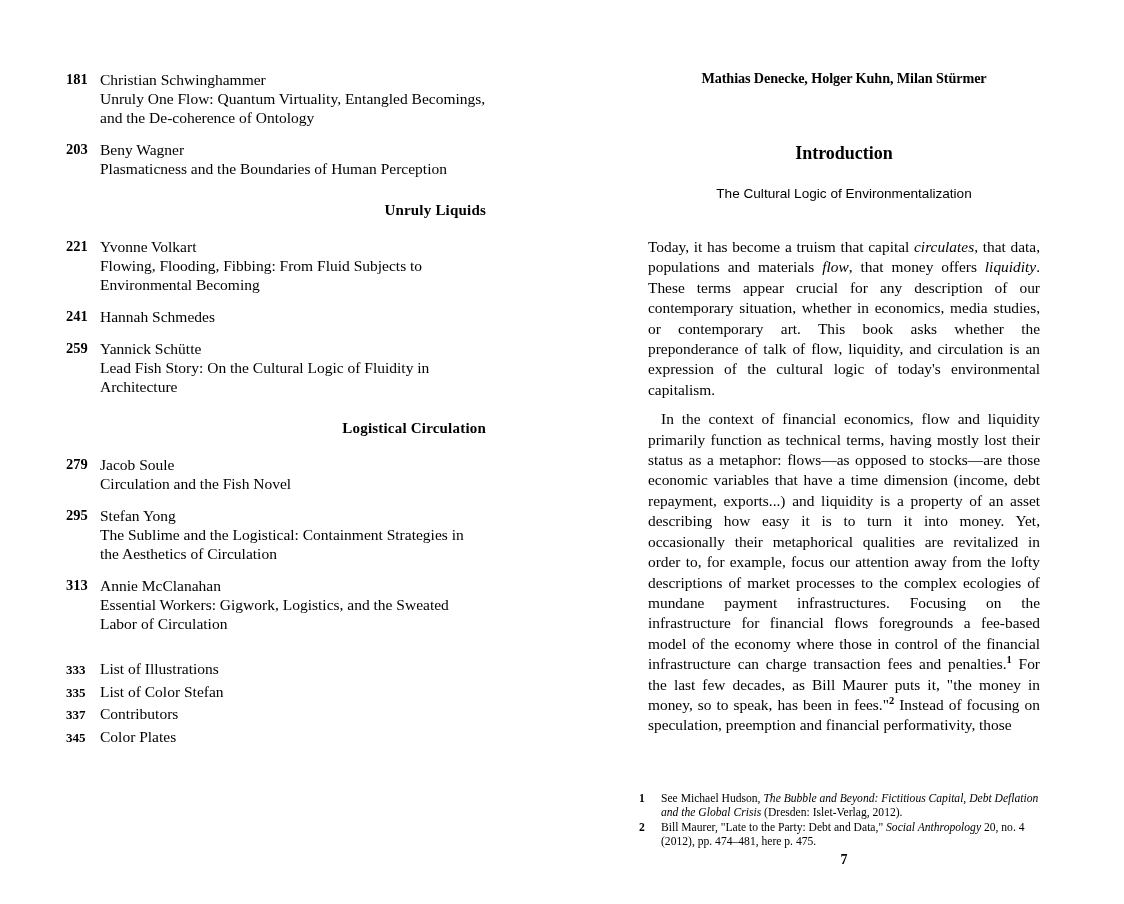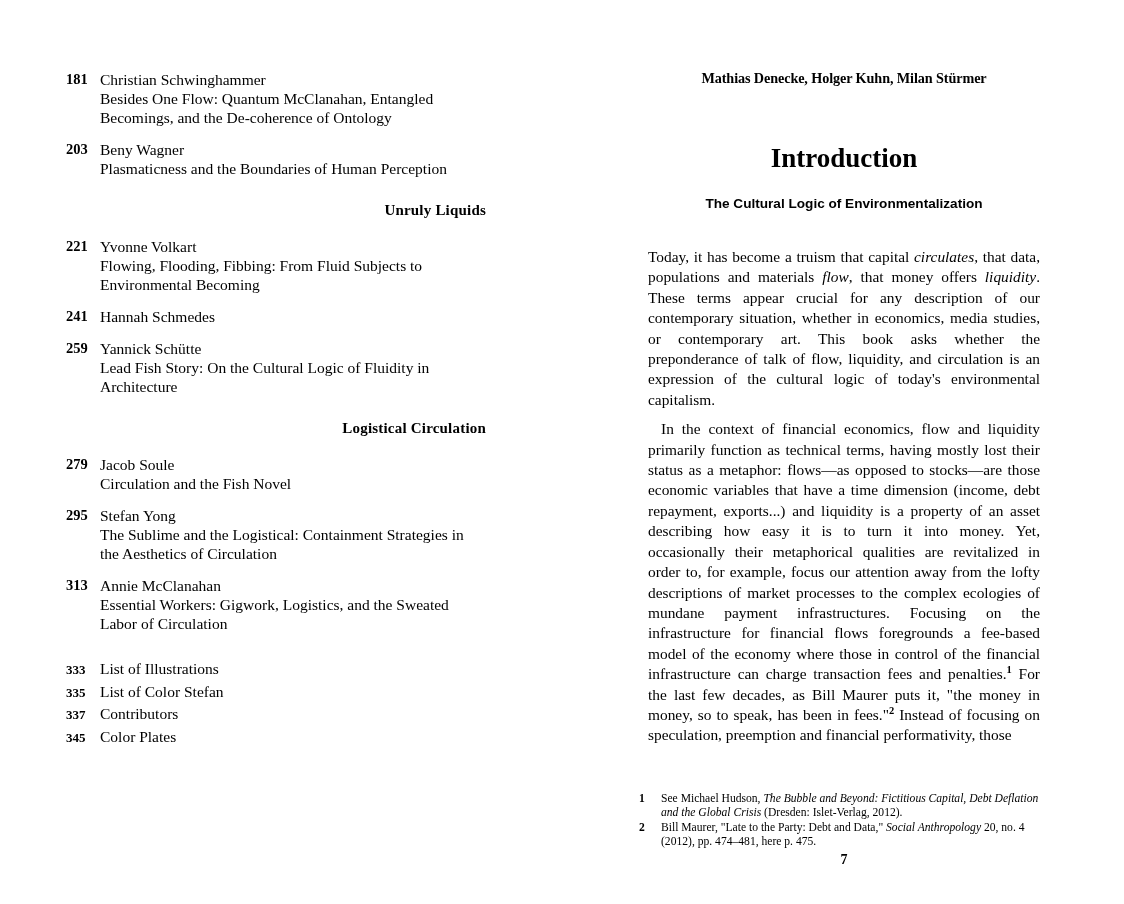--- a/index.html
+++ b/index.html
@@ -89,27 +89,27 @@
     font-family: Liberation Serif, serif;
     font-weight: bold;
     font-size: 14.2px;
     text-align: center;
     letter-spacing: -0.1px;
     margin-bottom: 56px;
   }
   .chapter-title {
     font-family: "Liberation Serif", serif;
     font-weight: bold;
-    font-size: 27px;
+    font-size: 18px;
     text-align: center;
     margin-bottom: 22px;
   }
   .subtitle {
     font-family: "Liberation Sans", sans-serif;
-    font-weight: bold;
+    font-weight: normal;
     font-size: 13.6px;
     text-align: center;
     margin-bottom: 36px;
   }
   .body-text p {
     margin: 9px;
     font-size: 15.4px;
     line-height: 20.4px;
     text-align: justify;
     hyphens: auto;
@@ -152,21 +152,21 @@
 <body>
 
 <div class="page">
 
   <div class="toc-page">
 
     <div class="toc-entry">
       <div class="page-num">181</div>
       <div class="entry-body">
         <div class="author">Christian Schwinghammer</div>
-        <div class="title">Besides One Flow: Quantum McClanahan, Entangled Becomings, and the De-coherence of Ontology</div>
+        <div class="title">Unruly One Flow: Quantum Virtuality, Entangled Becomings, and the De-coherence of Ontology</div>
       </div>
     </div>
 
     <div class="toc-entry">
       <div class="page-num">203</div>
       <div class="entry-body">
         <div class="author">Beny Wagner</div>
         <div class="title">Plasmaticness and the Boundaries of Human Perception</div>
       </div>
     </div>

